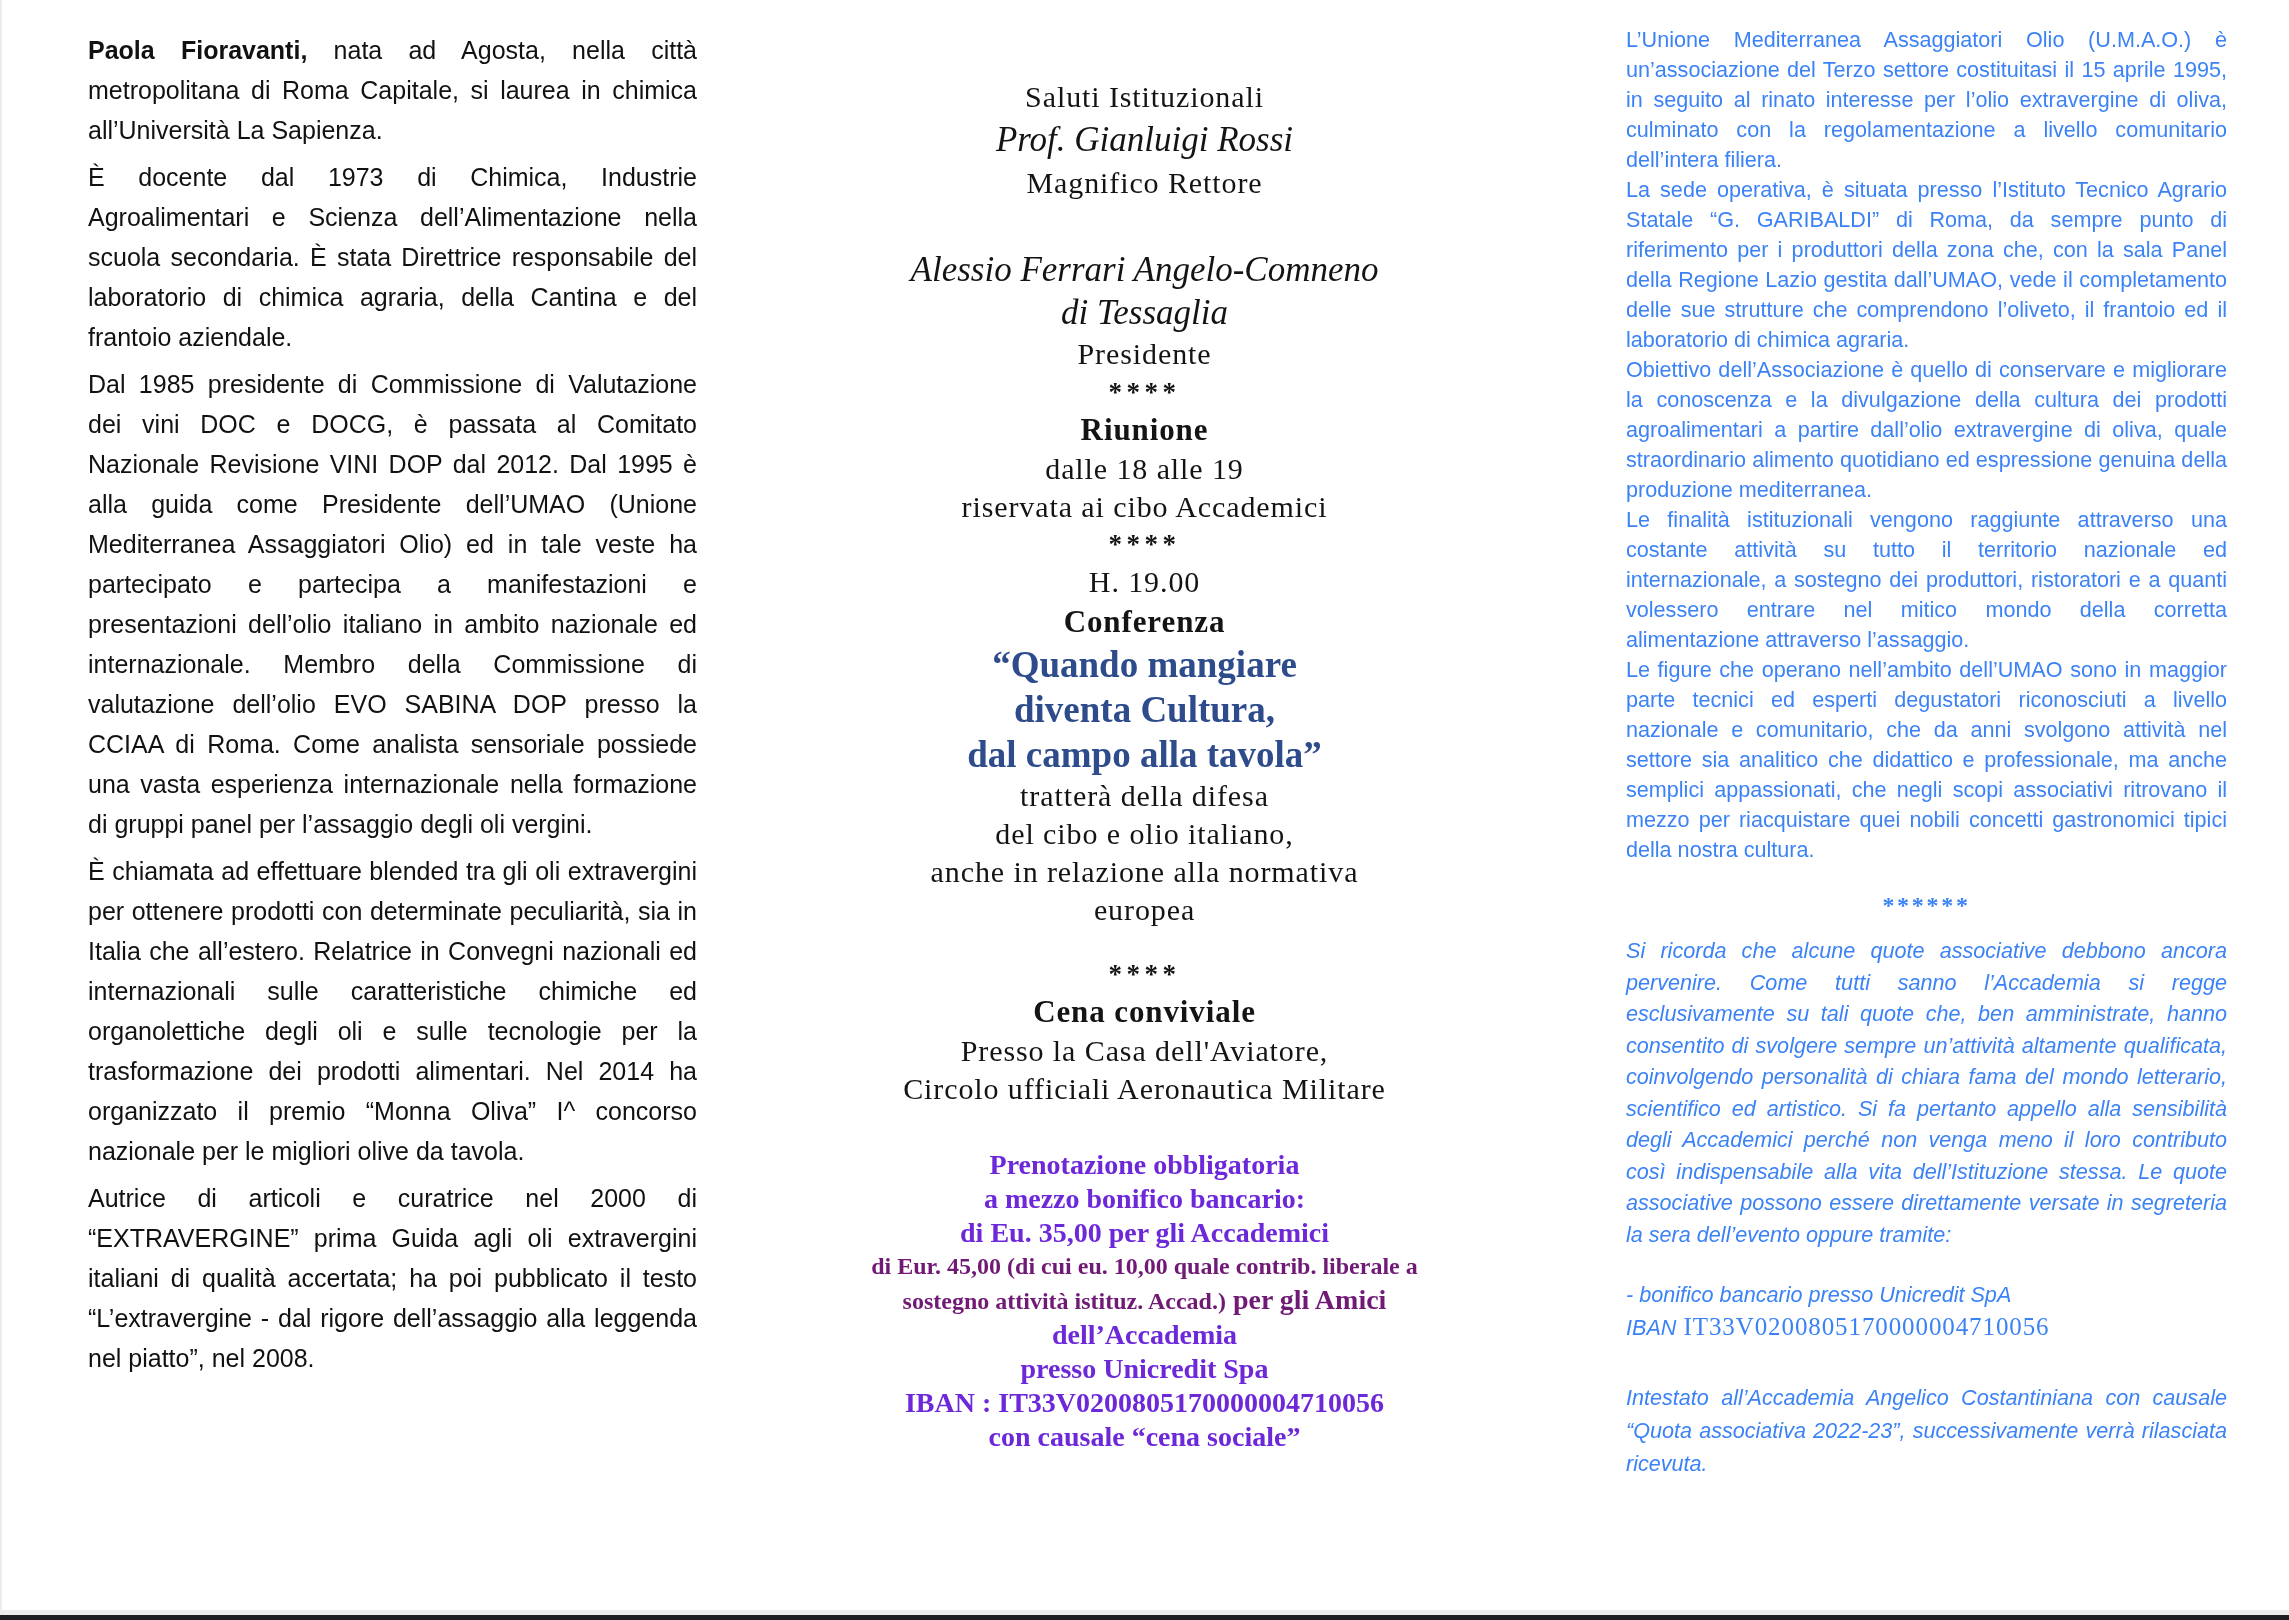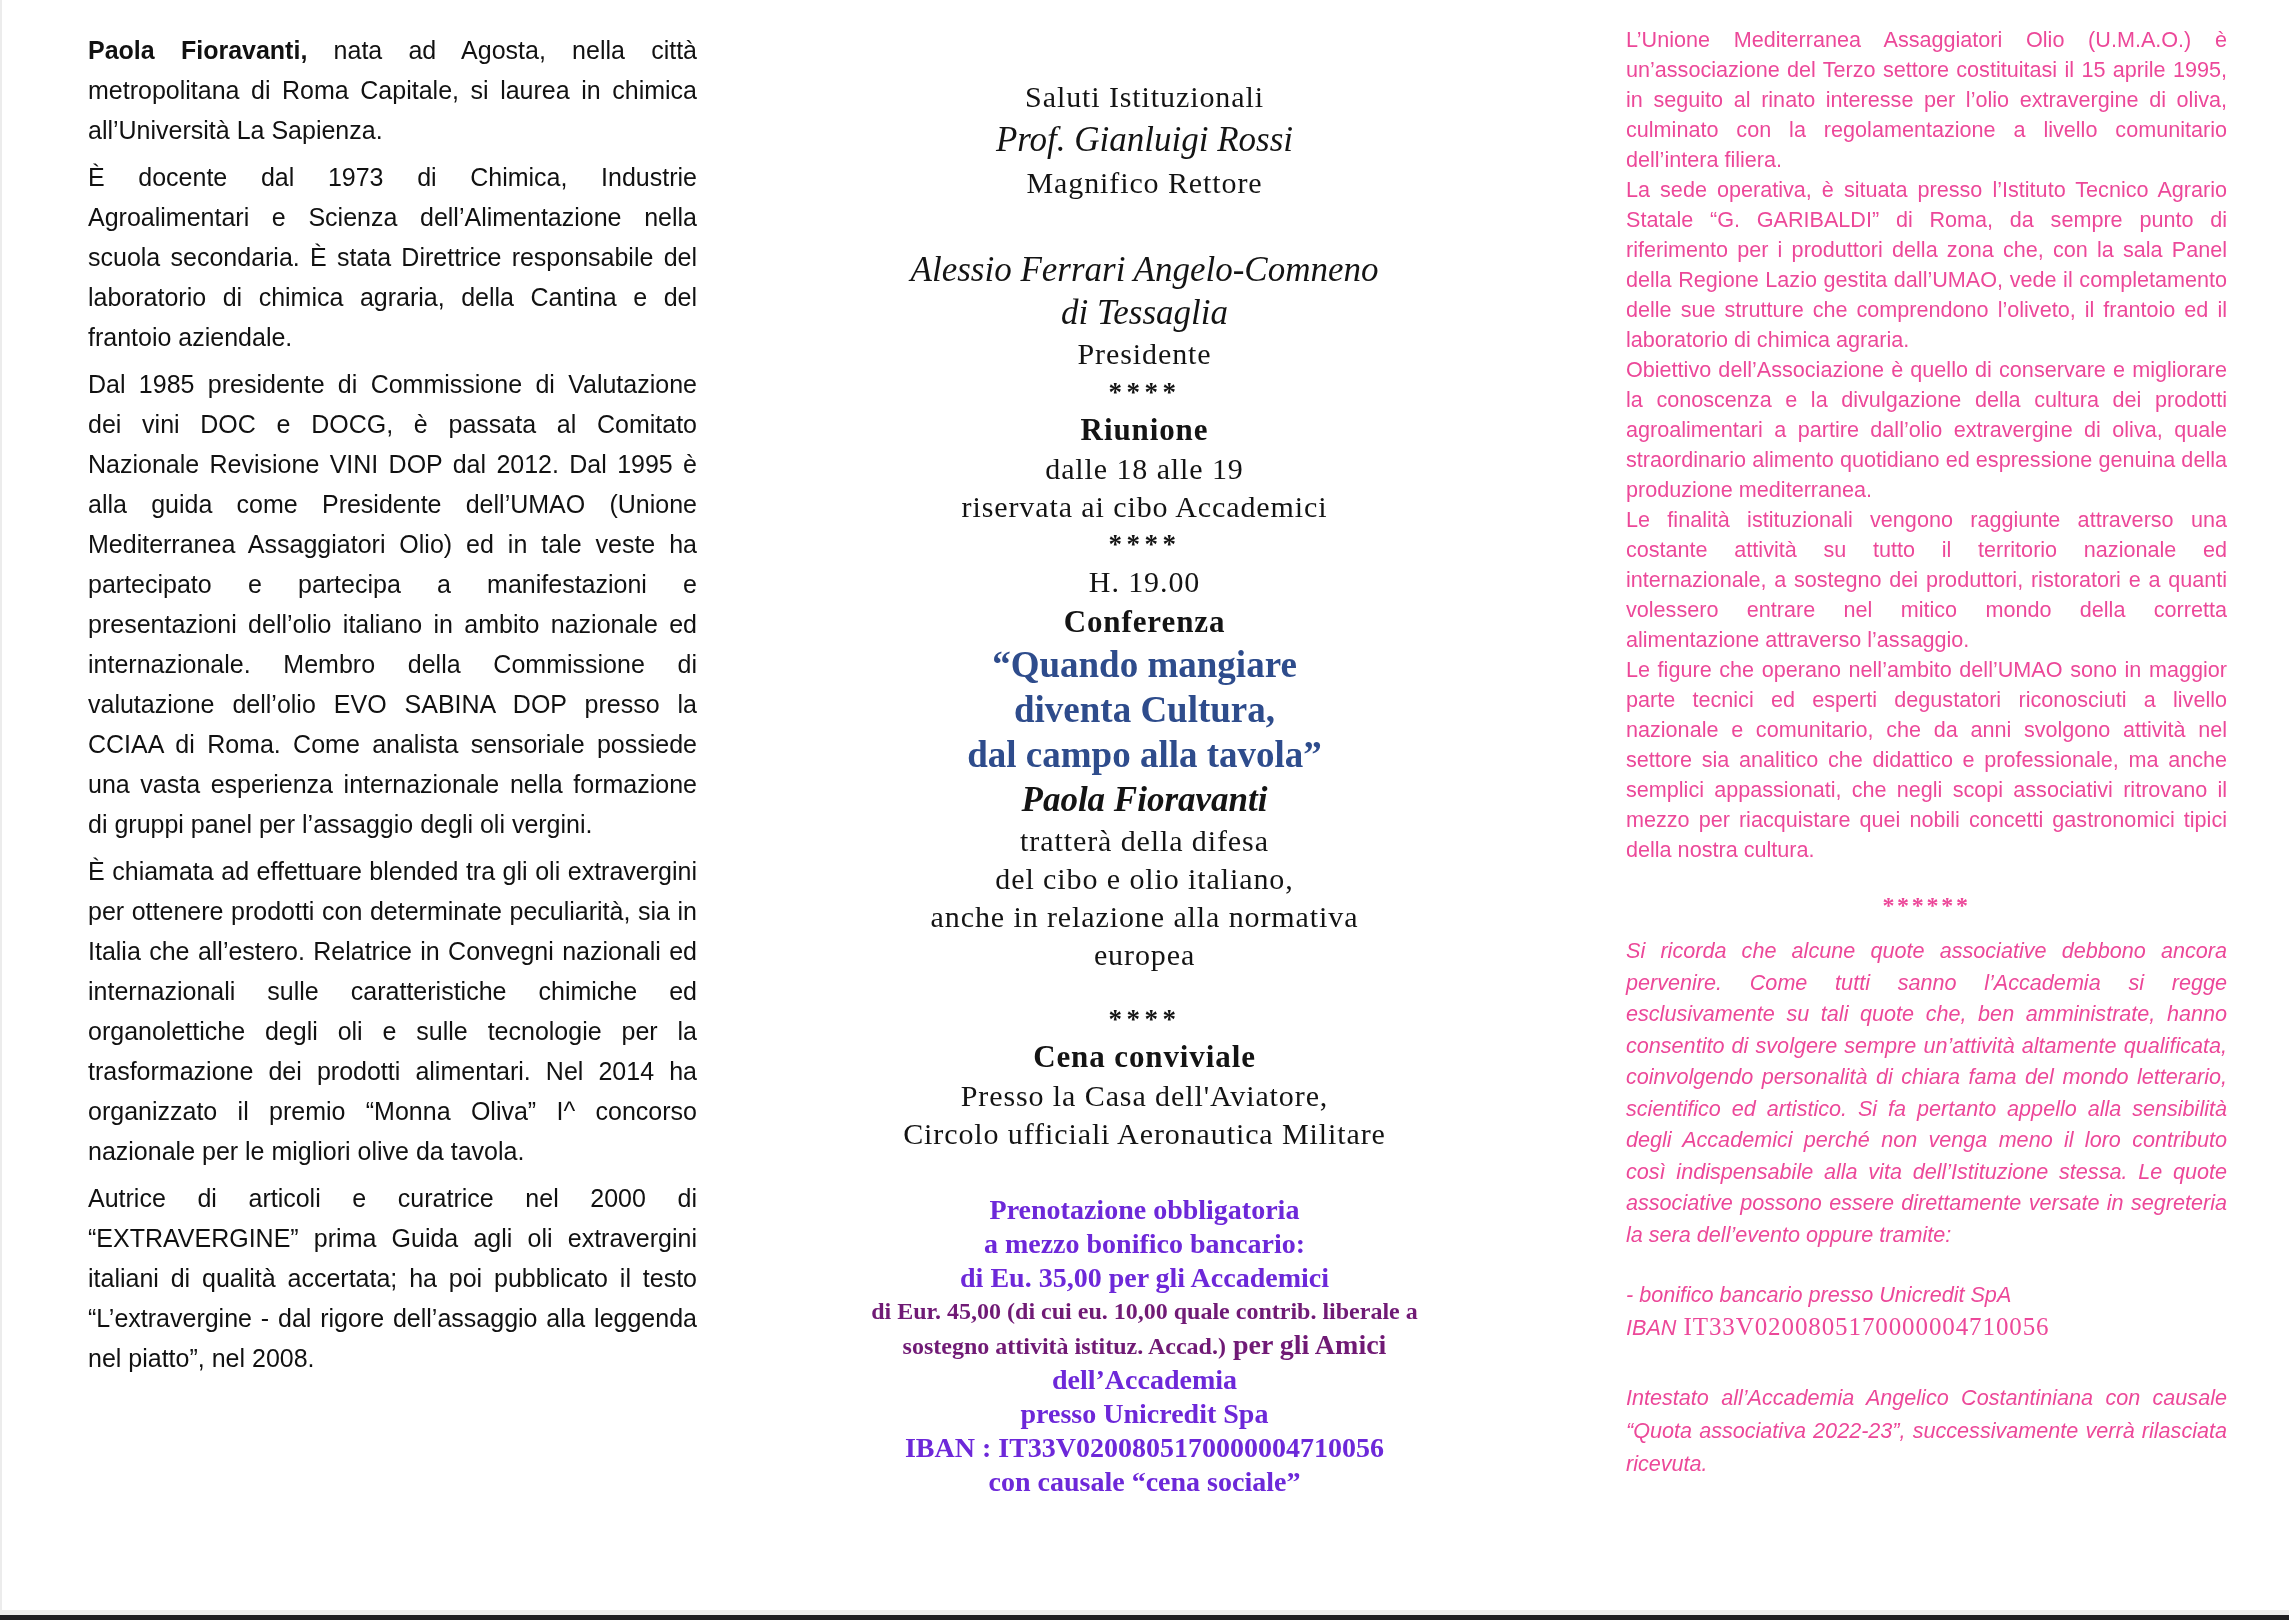--- a/index.html
+++ b/index.html
@@ -54,21 +54,21 @@
   .c-gap-md   { margin-top:27px !important; }
   .c-gap-red  { margin-top:40px !important; }
   .c-red-lg   { font-size:28px; line-height:34px; font-weight:bold; color:#6d28d9; }
   .c-red-sm   { font-size:24px; line-height:33px; font-weight:bold; color:#701a75; }
   .c-red-sm .big-part { font-size:28px; }
 
   
   .col-right {
     position:absolute; left:1626px; top:25px; width:601px;
     font-family:"Liberation Sans", sans-serif;
-    font-size:21.6px; line-height:30px; color:#ec4899;
+    font-size:21.6px; line-height:30px; color:#3b82f6;
     text-align:justify;
   }
   .col-right p { margin:0; }
   .r-sep {
     text-align:center; font-weight:bold; letter-spacing:2.7px;
     font-size:24px; line-height:27px;
     margin-top:27px !important; margin-bottom:16px !important;
     font-family:"Liberation Serif", serif;
   }
   .r-notice  { font-style:italic; line-height:31.5px; }
@@ -107,21 +107,20 @@
     <div class="c-reg">dalle 18 alle 19</div>
     <div class="c-reg">riservata ai cibo Accademici</div>
     <div class="c-sep">****</div>
 
     <div class="c-reg-tall">H. 19.00</div>
     <div class="c-head">Conferenza</div>
     <div class="c-title">“Quando mangiare</div>
     <div class="c-title">diventa Cultura,</div>
     <div class="c-title">dal campo alla tavola”</div>
 
-    <div class="c-speaker">Paola Fioravanti</div>
     <div class="c-reg">tratterà della difesa</div>
     <div class="c-reg">del cibo e olio italiano,</div>
     <div class="c-reg">anche in relazione alla normativa</div>
     <div class="c-reg">europea</div>
 
     <div class="c-sep c-gap-md">****</div>
     <div class="c-head">Cena conviviale</div>
     <div class="c-reg">Presso la Casa dell'Aviatore,</div>
     <div class="c-reg">Circolo ufficiali Aeronautica Militare</div>
 

